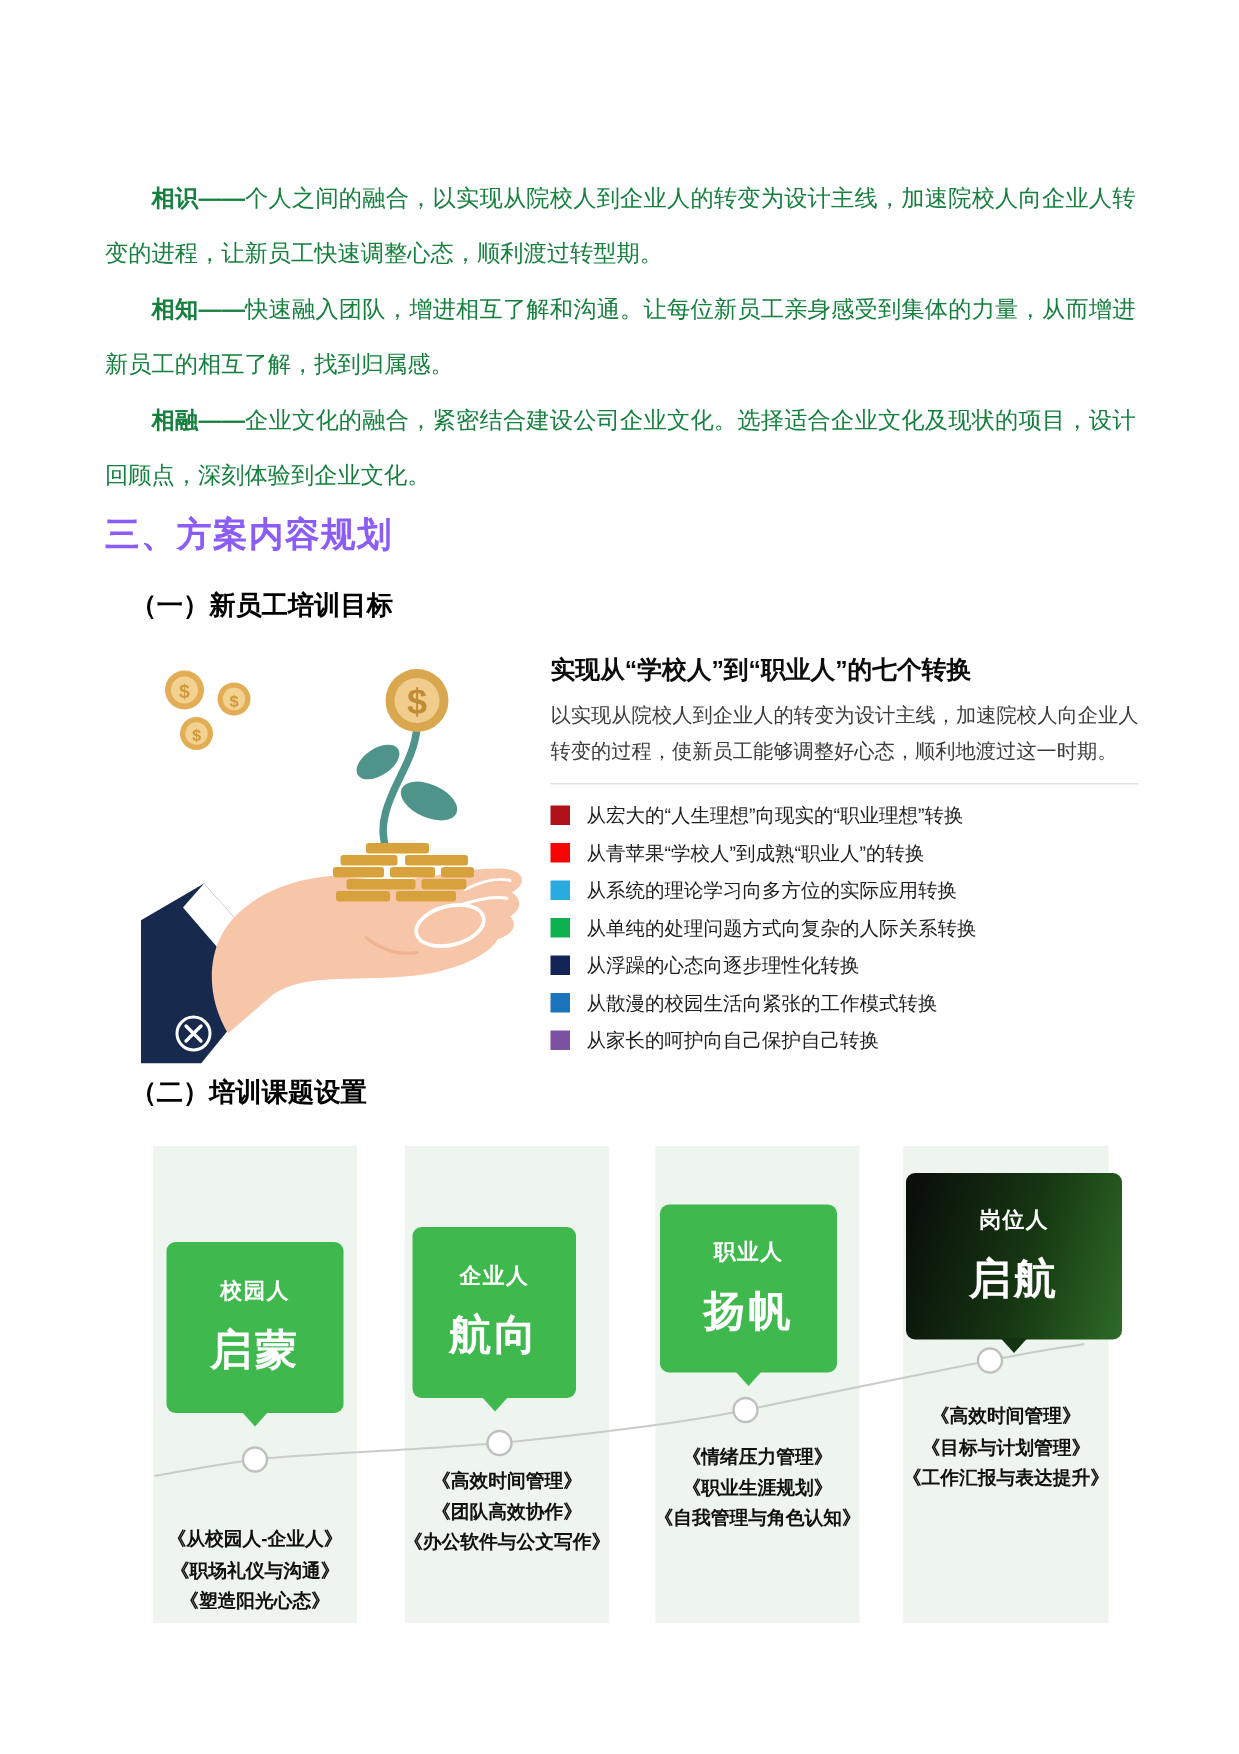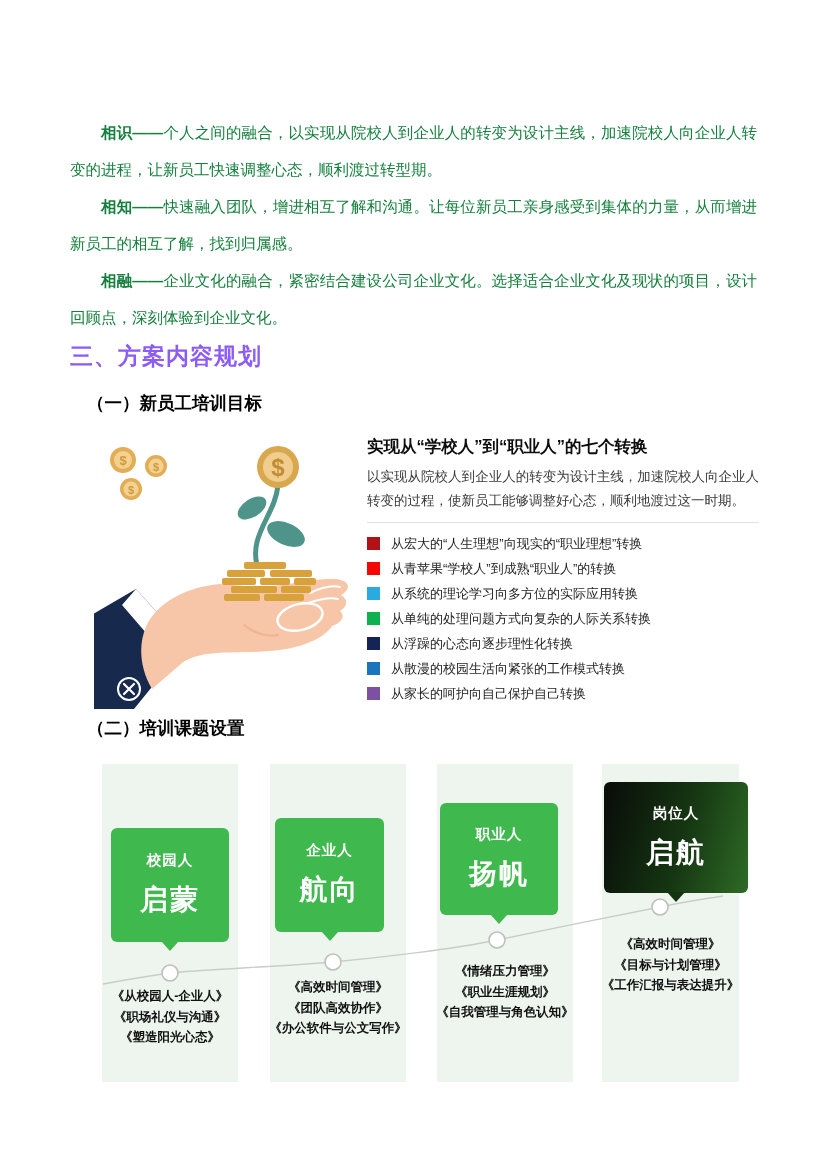--- a/index.html
+++ b/index.html
@@ -42,21 +42,21 @@
   #bub0 { left:111px; top:828px; width:118px; height:114px;justify-content:center; }
   #bub1 { left:275px; top:818px; width:109px; height:114px; }
   #bub2 { left:440px; top:803px; width:118px; height:112px; }
   #bub3 { left:604px; top:782px; width:144px; height:111px;
           background:linear-gradient(105deg,#0a0f0a 5%,#163712 55%,#2e6b26 100%); }
   #bub3::after { border-top-color:#143311; }
   .role { font-size:14.5px; font-weight:bold; letter-spacing:1px; }
   .word { font-size:28px; font-weight:bold; letter-spacing:2px; }
   .courses { position:absolute; font-size:12.5px; font-weight:bold; color:#111;
              text-align:center; line-height:20.5px; }
-  #crs0 { left:96px;  width:148px; top:986px;text-align:center; }
+  #crs0 { left:96px;  width:148px; top:1016px;text-align:center; }
   #crs1 { left:264px; width:148px; top:977px; }
   #crs2 { left:428px; width:154px; top:961px; }
   #crs3 { left:593px; width:155px; top:934px; }
 </style>
 </head>
 <body>
 
 <div class="page">
 
   <div class="intro">

